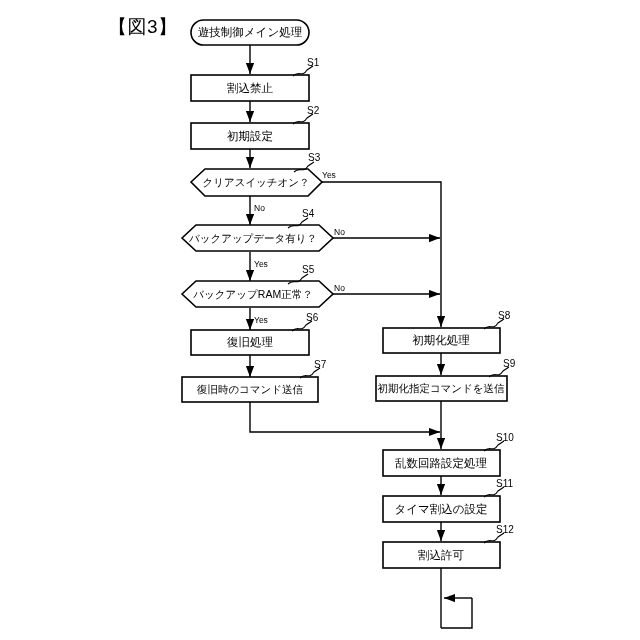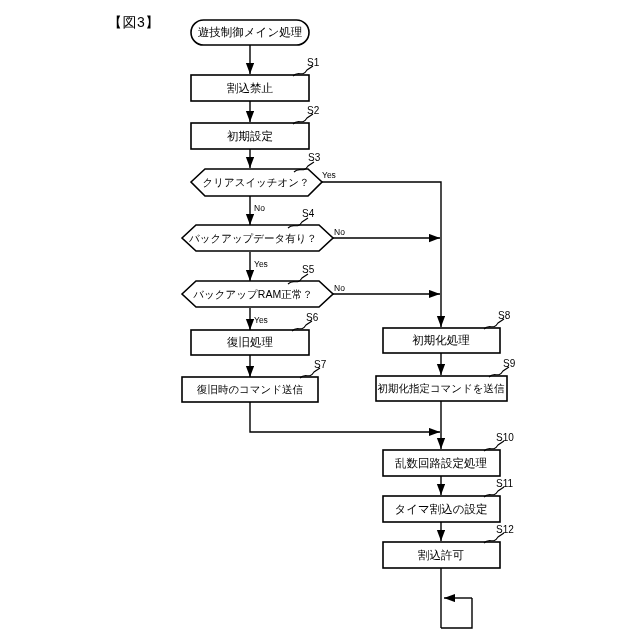--- a/index.html
+++ b/index.html
@@ -13,21 +13,21 @@
   #figure-root{
     position:absolute;left:0;top:0;width:640px;height:640px;
   }
   svg#flow{
     position:absolute;left:0;top:0;width:640px;height:640px;
     display:block;
   }
   .fig-label{
     position:absolute;
     left:108px;top:14px;
-    font-size:14px;
+    font-size:19px;
     color:#000;
     letter-spacing:0.5px;
     white-space:nowrap;
   }
   text{
     font-family:"Liberation Sans","DejaVu Sans",sans-serif;
     fill:#000;
   }
   .node-text{ font-size:11.5px; text-anchor:middle; dominant-baseline:middle; }
   .node-text-sm{ font-size:10.5px; text-anchor:middle; dominant-baseline:middle; }

